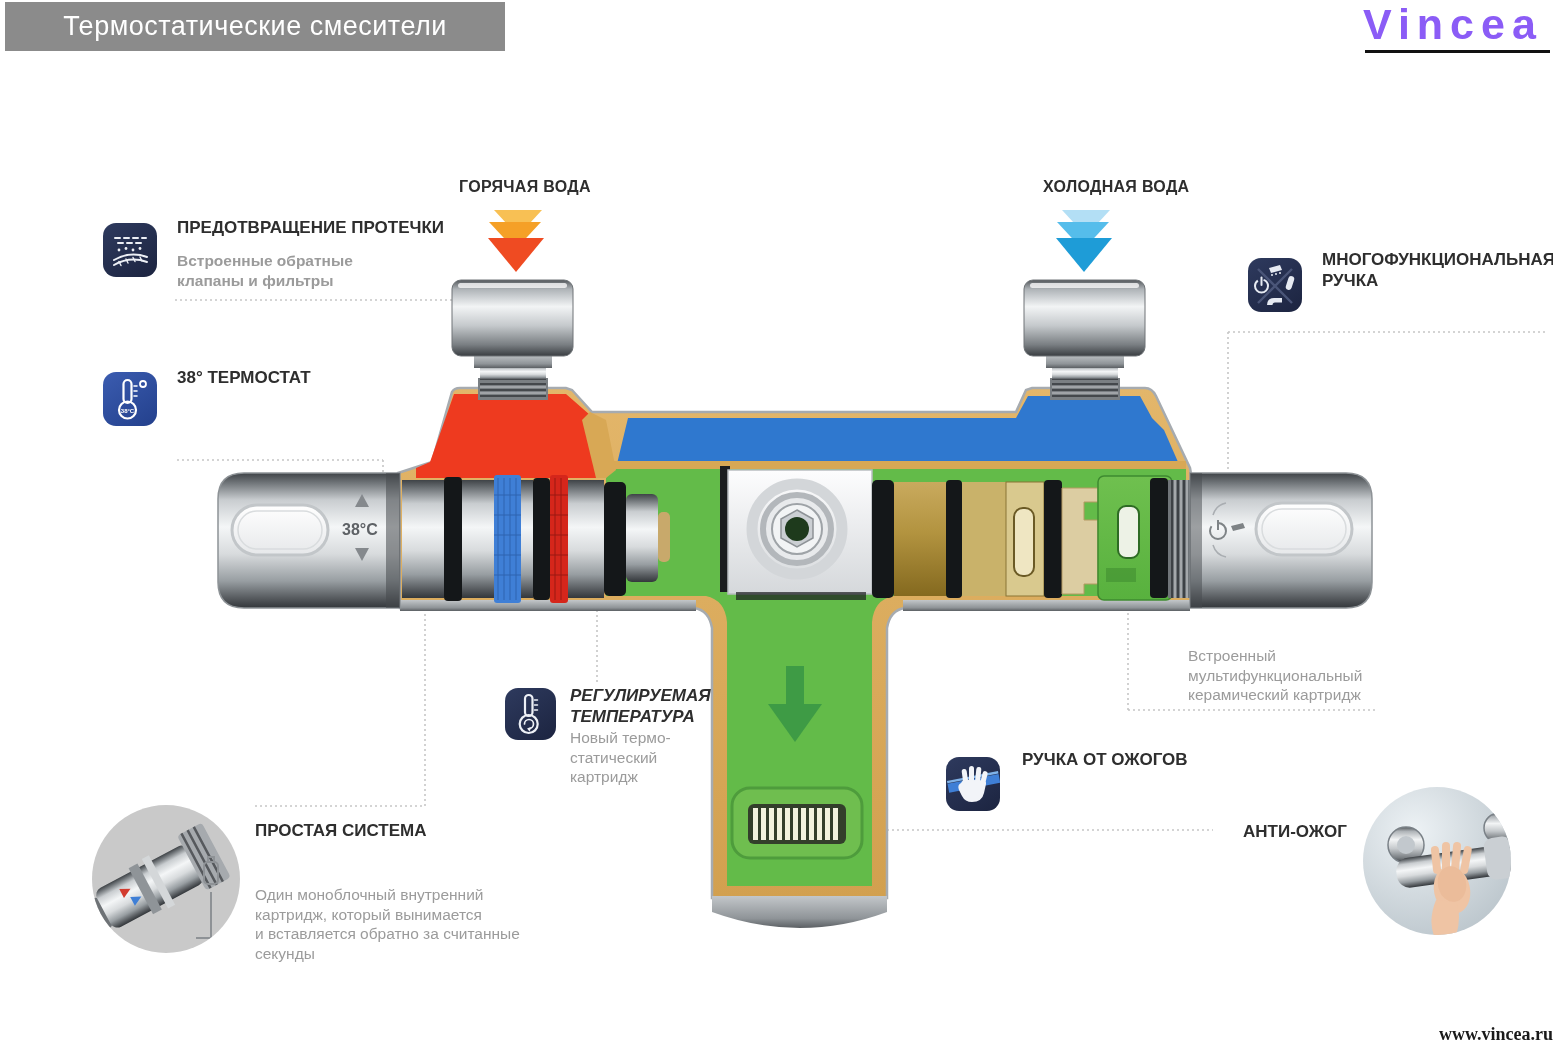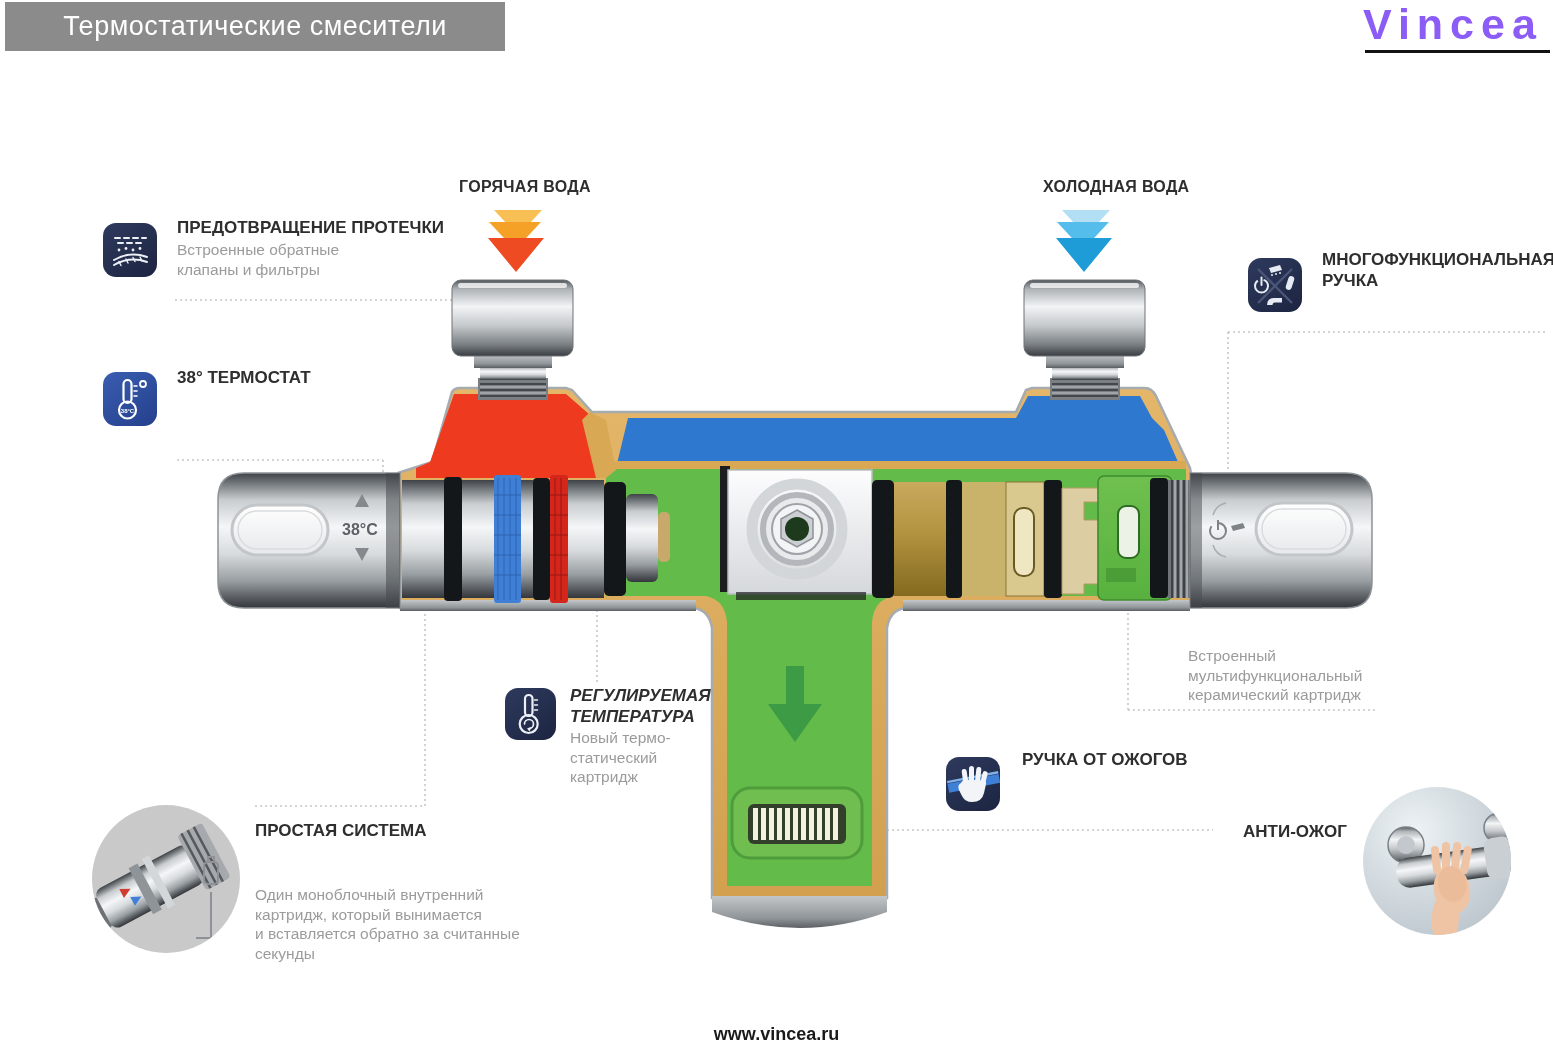--- a/index.html
+++ b/index.html
@@ -327,21 +327,21 @@
           <circle cx="23" cy="25.5" r="1.4"></circle>
         <circle cx="30" cy="27" r="1.4"></circle>
           <circle cx="37" cy="25.5" r="1.4"></circle>
       </g>
       <path d="M11,42 q16,-9 33,-3"></path>
       <path d="M11,37 q16,-9 33,-3"></path>
       <path d="M16,38.5 l2,4 M23,36 l2,4 M30,34.5 l2,4 M37,34 l2,4" stroke-width="1.4"></path>
     </svg>
   </div>
   <div class="abs callout-title" style="left:177px;top:217px;">ПРЕДОТВРАЩЕНИЕ ПРОТЕЧКИ</div>
-  <div class="abs callout-body" style="left:177px;top:240px;">Встроенные обратные
+  <div class="abs callout-body" style="left:177px;top:251px;font-weight:bold;">Встроенные обратные
 клапаны и фильтры</div>
 
   <div class="abs fticon blue" style="left:103px;top:372px;">
     <svg width="54" height="54" viewBox="0 0 54 54" fill="none" stroke="#FFFFFF" stroke-width="2.2" stroke-linecap="round">
       <rect x="20.5" y="8" width="8" height="23" rx="4"></rect>
       <path d="M31,14 h3 M31,19 h3 M31,24 h3" stroke-width="1.6"></path>
       <circle cx="24.5" cy="38" r="8.5"></circle>
       <circle cx="40" cy="12" r="3" stroke-width="1.8"></circle>
       <text x="24.5" y="40.5" font-size="6" fill="#fff" stroke="none" text-anchor="middle" font-family="Liberation Sans, sans-serif" font-weight="bold">38°C</text>
     </svg>
@@ -403,14 +403,14 @@
         <path d="M15,26 q-4,2 -2,7 l3,6 q3,6 10,6 q10,0 12,-9 l2,-9 q0.5,-3 -2.5,-3.5 l-20,-1 z"></path>
       </g>
     </svg>
   </div>
   <div class="abs callout-title" style="left:1022px;top:749px;">РУЧКА ОТ ОЖОГОВ</div>
 
   <div class="abs callout-title" style="left:1243px;top:821px;">АНТИ-ОЖОГ</div>
 
   <div class="abs temp-label" style="left:342px;top:521px;">38°C</div>
 
-  <div class="abs website" style="left:0;top:1024px;width:1553px;text-align:center;">www.vincea.ru</div>
+  <div class="abs website" style="left:0;top:1024px;width:1553px;text-align:right;font-family:Liberation Serif, serif;">www.vincea.ru</div>
 </div>
 
 </body></html>

